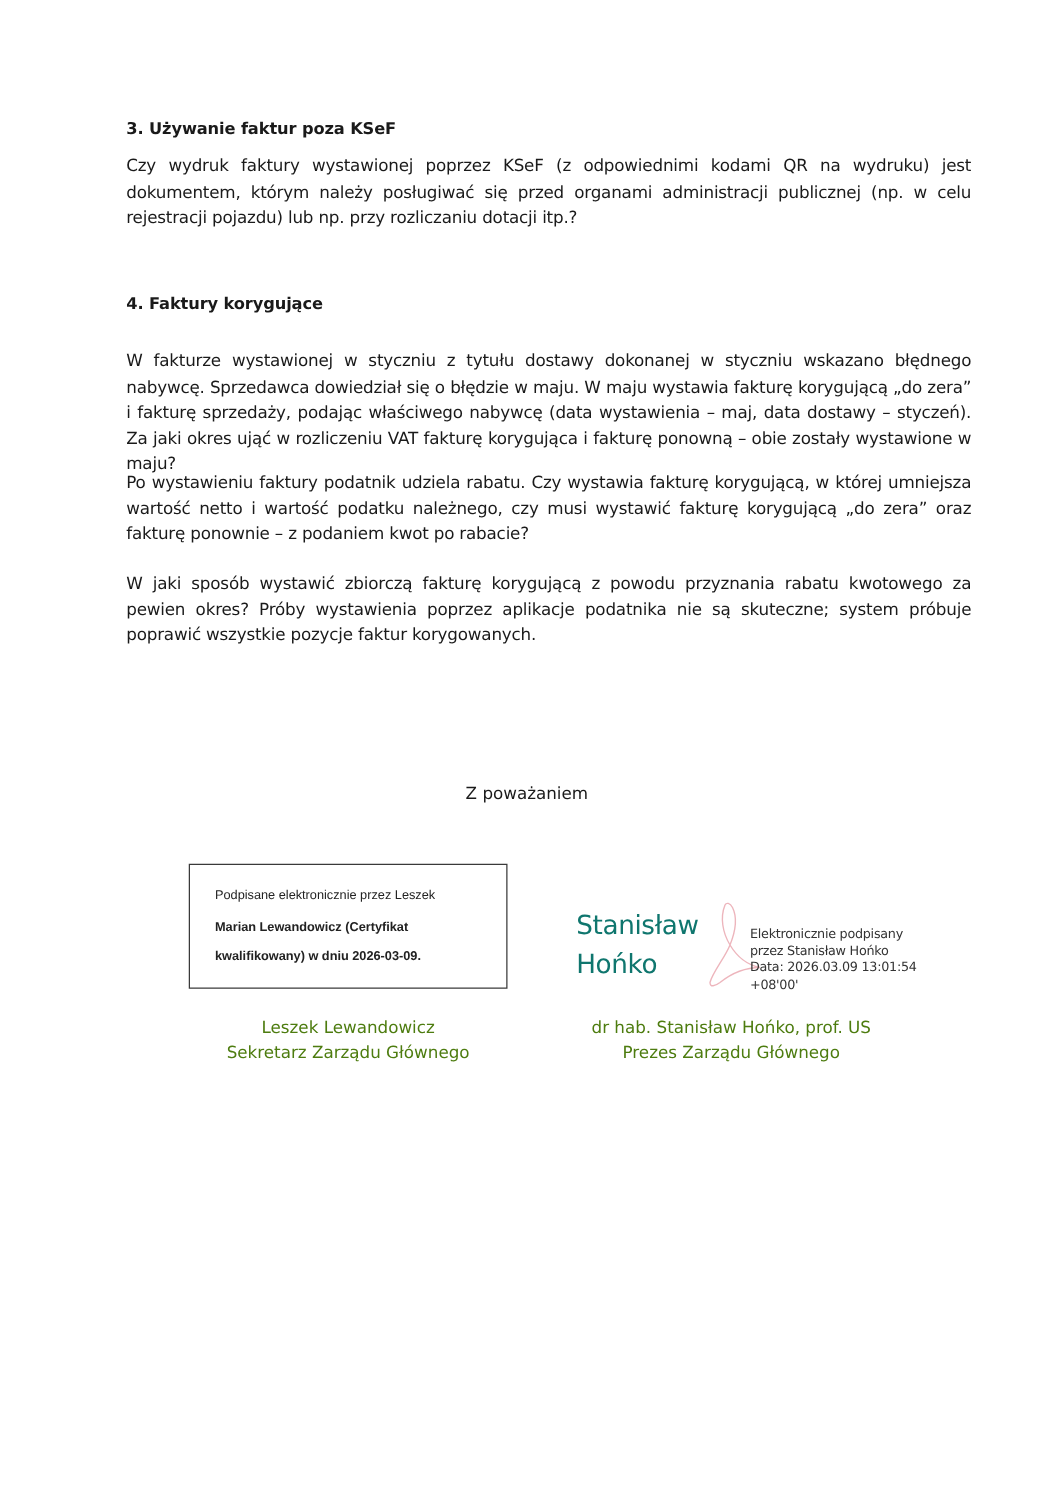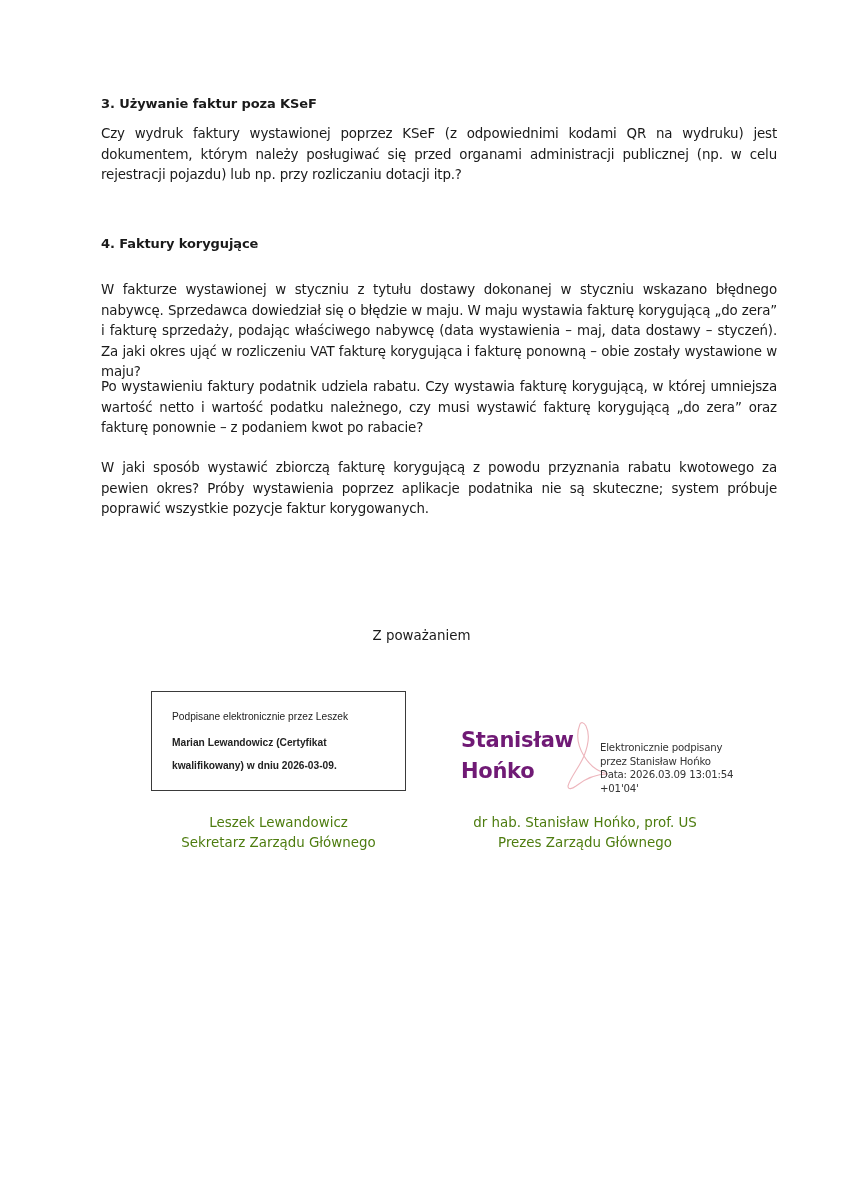--- a/index.html
+++ b/index.html
@@ -91,23 +91,22 @@
     .signer.left { left: 151px; top: 813px; width: 255px; }
     .signer.right { left: 444px; top: 813px; width: 282px; }
 
     .stamp-name {
       position: absolute;
       left: 461px;
       top: 725px;
       font-family: "DejaVu Sans", sans-serif;
       font-size: 21px;
       line-height: 31px;
-      color: #701a75;
+      color: #0f766e;
       letter-spacing: -0.3px;
-      font-weight: bold;
     }
     .stamp-logo {
       position: absolute;
       left: 562px;
       top: 720px;
       width: 52px;
       height: 72px;
     }
     .stamp-detail {
       position: absolute;
@@ -154,19 +153,19 @@
     <div>Stanisław</div>
     <div>Hońko</div>
   </div>
   <svg class="stamp-logo" viewBox="0 0 52 72">
     <path d="M18 4 C14 14, 16 26, 22 36 C28 46, 36 52, 46 54 C36 54, 24 58, 14 66 C10 69, 6 70, 6 66 C8 58, 18 46, 22 36 C26 26, 28 14, 24 6 C22 2, 19 2, 18 4 Z" fill="none" stroke="#eaa8b0" stroke-width="1.1" opacity="0.85"></path>
   </svg>
   <div class="stamp-detail">
     <div>Elektronicznie podpisany</div>
     <div>przez Stanisław Hońko</div>
     <div>Data: 2026.03.09 13:01:54</div>
-    <div>+01'04'</div>
+    <div>+08'00'</div>
   </div>
   <div class="signer right">
     <div>dr hab. Stanisław Hońko, prof. US</div>
     <div>Prezes Zarządu Głównego</div>
   </div>
 </div>
 
 </body></html>

